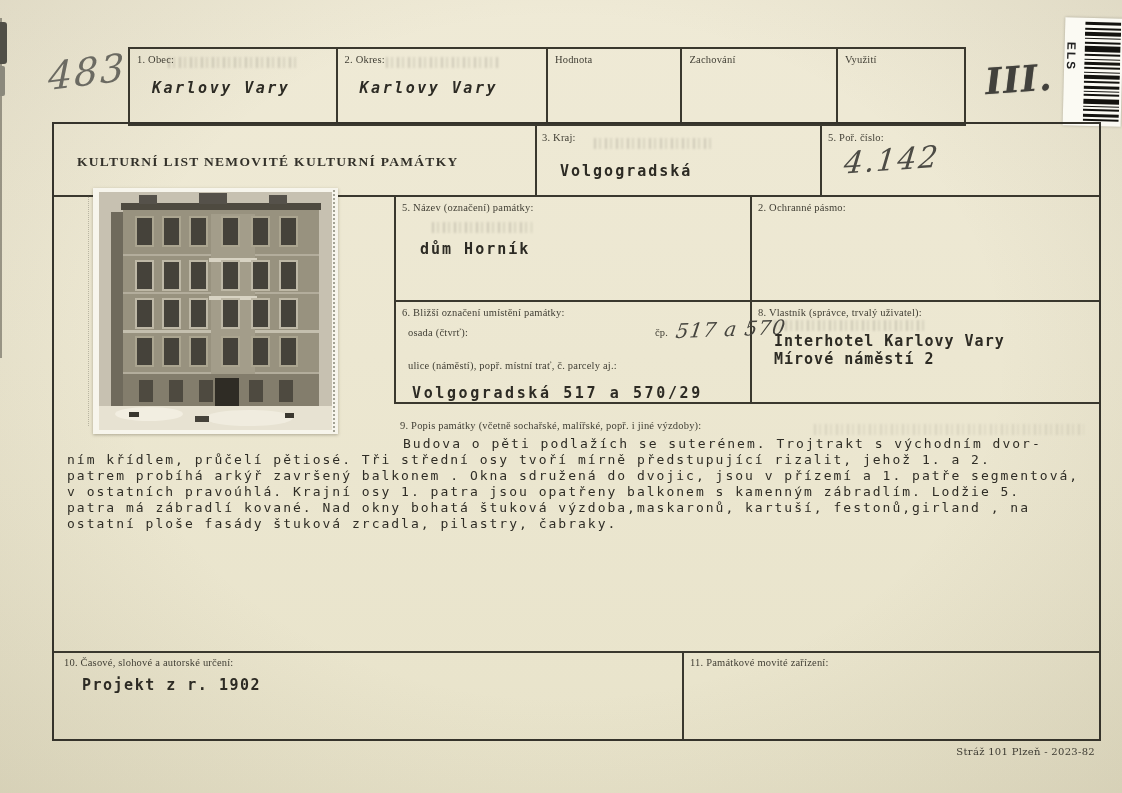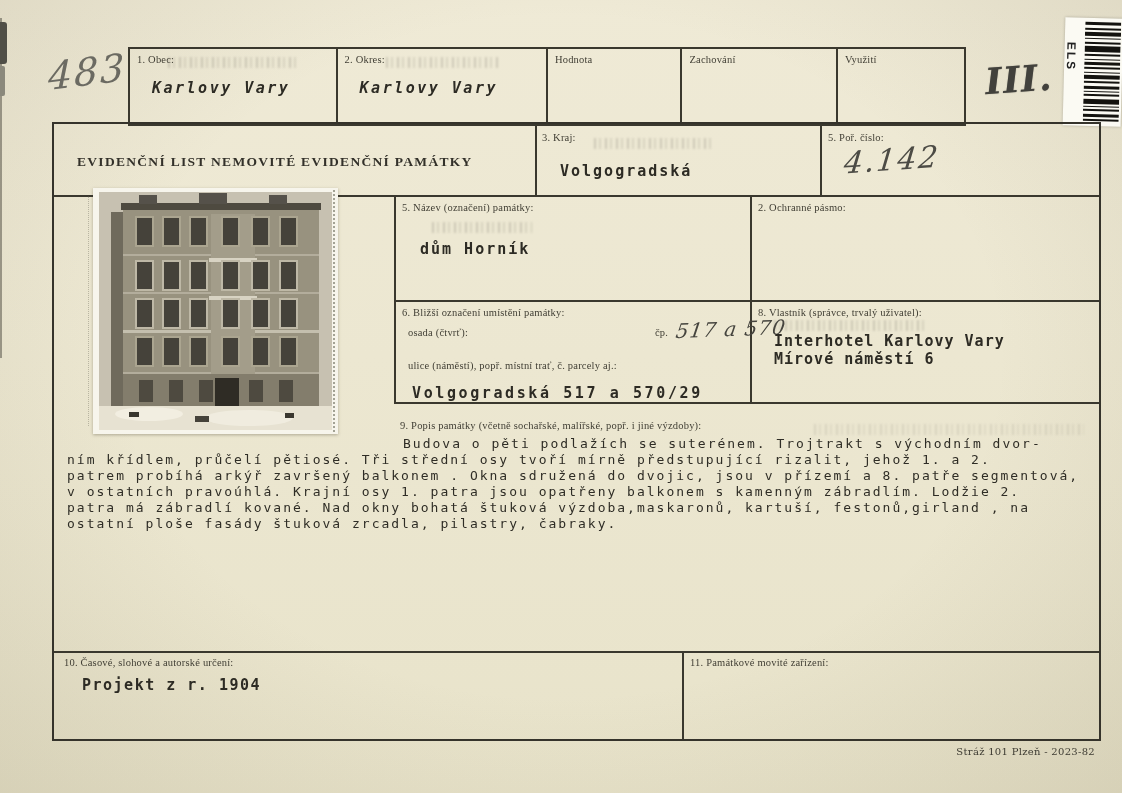--- a/index.html
+++ b/index.html
@@ -134,21 +134,21 @@
     <div class="hline" style="left:0;top:71px;width:1045px"></div>
     <div class="vline" style="left:481px;top:0;height:71px"></div>
     <div class="vline" style="left:766px;top:0;height:71px"></div>
     <div class="vline" style="left:340px;top:71px;height:207px"></div>
     <div class="vline" style="left:696px;top:71px;height:207px"></div>
     <div class="hline" style="left:340px;top:176px;width:705px"></div>
     <div class="hline" style="left:340px;top:278px;width:705px"></div>
     <div class="hline" style="left:0;top:527px;width:1045px"></div>
     <div class="vline" style="left:628px;top:527px;height:88px"></div>
 
-    <div class="abs title" style="left:23px;top:30px">EVIDENČNÍ LIST NEMOVITÉ EVIDENČNÍ PAMÁTKY</div>
+    <div class="abs title" style="left:23px;top:30px">KULTURNÍ LIST NEMOVITÉ KULTURNÍ PAMÁTKY</div>
 
     <div class="abs flabel" style="left:488px;top:8px">3. Kraj:</div>
     <div class="smudge" style="left:540px;top:14px;width:120px"></div>
     <div class="abs typed15" style="left:506px;top:38px">Volgogradská</div>
 
     <div class="abs flabel" style="left:774px;top:8px">5. Poř. číslo:</div>
     <div class="abs hand hand-big" style="left:790px;top:18px">4.142</div>
 
     <div class="abs flabel" style="left:348px;top:78px">5. Název (označení) památky:</div>
     <div class="smudge" style="left:378px;top:98px;width:100px"></div>
@@ -160,36 +160,36 @@
     <div class="abs flabel" style="left:354px;top:203px">osada (čtvrť):</div>
     <div class="abs flabel" style="left:601px;top:203px">čp.</div>
     <div class="abs hand hand-mid" style="left:622px;top:193px">517 a 570</div>
     <div class="abs flabel" style="left:354px;top:236px">ulice (náměstí), popř. místní trať, č. parcely aj.:</div>
     <div class="abs typed15" style="left:358px;top:260px;letter-spacing:2.6px">Volgogradská 517 a 570/29</div>
 
     <div class="abs flabel" style="left:704px;top:183px">8. Vlastník (správce, trvalý uživatel):</div>
     <div class="smudge" style="left:720px;top:196px;width:150px"></div>
     <div class="abs typed15t" style="left:720px;top:208px">
       <span style="display:block">Interhotel Karlovy Vary</span>
-      <span style="display:block">Mírové náměstí 6</span>
+      <span style="display:block">Mírové náměstí 2</span>
     </div>
 
     <div class="abs flabel" style="left:346px;top:296px">9. Popis památky (včetně sochařské, malířské, popř. i jiné výzdoby):</div>
     <div class="smudge" style="left:760px;top:300px;width:270px;opacity:.25"></div>
     <div class="abs popis" style="left:13px;top:312px;width:1025px">
       <span class="ln">Budova o pěti podlažích se suterénem. Trojtrakt s východním dvor-</span>
       <span class="ln">ním křídlem, průčelí pětiosé. Tři střední osy tvoří mírně předstupující rizalit, jehož 1. a 2.</span>
-      <span class="ln">patrem probíhá arkýř završený balkonem . Okna sdružená do dvojic, jsou v přízemí a 8. patře segmentová,</span>
-      <span class="ln">v ostatních pravoúhlá. Krajní osy 1. patra jsou opatřeny balkonem s kamenným zábradlím. Lodžie 2.</span>
+      <span class="ln">patrem probíhá arkýř završený balkonem . Okna sdružená do dvojic, jsou v přízemí a 1. patře segmentová,</span>
+      <span class="ln">v ostatních pravoúhlá. Krajní osy 1. patra jsou opatřeny balkonem s kamenným zábradlím. Lodžie 5.</span>
       <span class="ln">patra má zábradlí kované. Nad okny bohatá štuková výzdoba,maskaronů, kartuší, festonů,girland , na</span>
       <span class="ln">ostatní ploše fasády štuková zrcadla, pilastry, čabraky.</span>
     </div>
 
     <div class="abs flabel" style="left:10px;top:533px">10. Časové, slohové a autorské určení:</div>
-    <div class="abs typed15" style="left:28px;top:552px;letter-spacing:1.5px">Projekt z r. 1904</div>
+    <div class="abs typed15" style="left:28px;top:552px;letter-spacing:1.5px">Projekt z r. 1902</div>
 
     <div class="abs flabel" style="left:636px;top:533px">11. Památkové movité zařízení:</div>
   </div>
 
   <div class="photo" title="black-and-white photograph of a five-storey ornamented apartment house (dům Horník) in winter, snow in foreground">
     <svg id="photo-svg" width="233" height="238">
       <rect x="0" y="0" width="233" height="238" fill="#c7c1b1"></rect>
       <rect x="12" y="20" width="14" height="198" fill="#6f6a5c"></rect>
       <rect x="24" y="16" width="196" height="202" fill="#98927f"></rect>
       <rect x="22" y="11" width="200" height="7" fill="#4e4a40"></rect>

